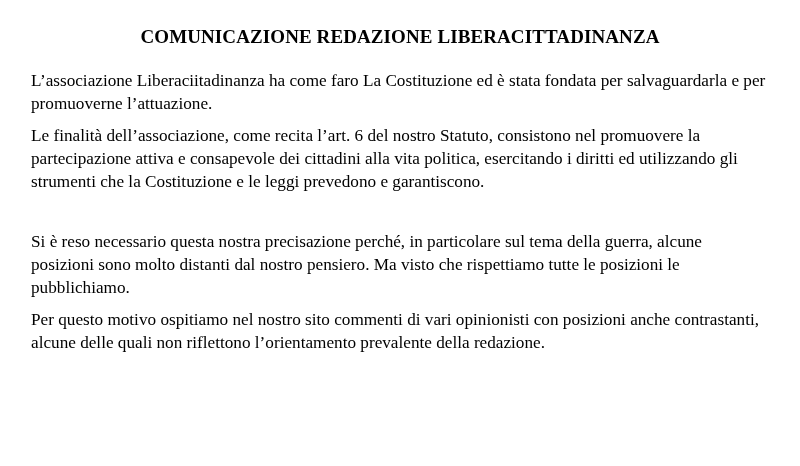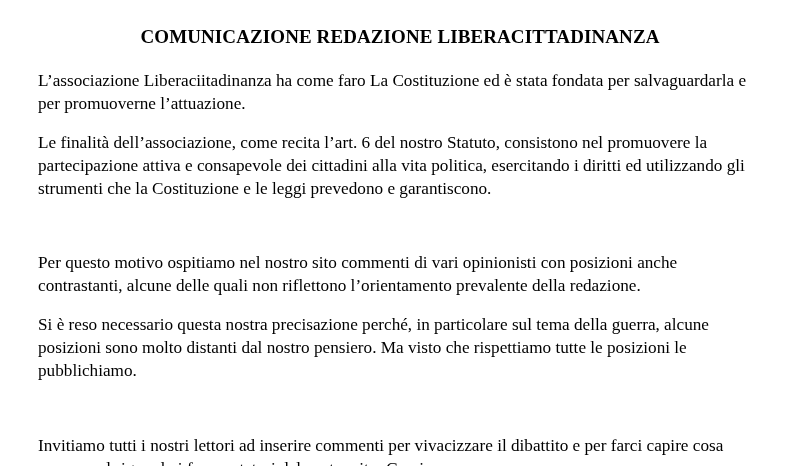--- a/index.html
+++ b/index.html
@@ -26,21 +26,21 @@
     font-weight: bold;
     font-size: 19px;
     letter-spacing: 0.1px;
     margin: 0 0 22px 0;
     font-family: "Liberation Serif", serif;
   }
   .para {
     font-size: 17.2px;
     line-height: 1.33;
     text-align: left;
-    margin: 16px;
+    margin: 9px;
     padding: 0 2px;
     font-family: "Liberation Serif", serif;
   }
   .block {
     margin-bottom: 0;
   }
   .spacer {
     height: 20px;
   }
 </style>
@@ -52,23 +52,20 @@
   <h1 class="doc-title">COMUNICAZIONE REDAZIONE LIBERACITTADINANZA</h1>
 
   <div class="block">
     <p class="para">L’associazione Liberaciitadinanza ha come faro La Costituzione ed è stata fondata per salvaguardarla e per promuoverne l’attuazione.</p>
     <p class="para">Le finalità dell’associazione, come recita l’art. 6 del nostro Statuto, consistono nel promuovere la partecipazione attiva e consapevole dei cittadini alla vita politica, esercitando i diritti ed utilizzando gli strumenti che la Costituzione e le leggi prevedono e garantiscono.</p>
   </div>
 
   <div class="spacer"></div>
 
   <div class="block">
+    <p class="para">Si è reso necessario questa nostra precisazione perché, in particolare sul tema della guerra, alcune posizioni sono  molto distanti dal nostro pensiero. Ma visto che rispettiamo tutte le posizioni le pubblichiamo.</p>
     <p class="para">Per questo motivo ospitiamo nel nostro sito commenti di vari opinionisti con posizioni anche contrastanti, alcune delle quali  non riflettono l’orientamento prevalente della redazione.</p>
-    <p class="para">Si è reso necessario questa nostra precisazione perché, in particolare sul tema della guerra, alcune posizioni sono  molto distanti dal nostro pensiero. Ma visto che rispettiamo tutte le posizioni le pubblichiamo.</p>
   </div>
 
   <div class="spacer"></div>
 
-  <div class="block">
-    <p class="para">Invitiamo tutti i nostri lettori ad inserire commenti per vivacizzare il dibattito e per farci capire cosa pensano al riguardo i frequentatori del nostro sito. Grazie</p>
-  </div>
 
 </div>
 
 </body></html>

